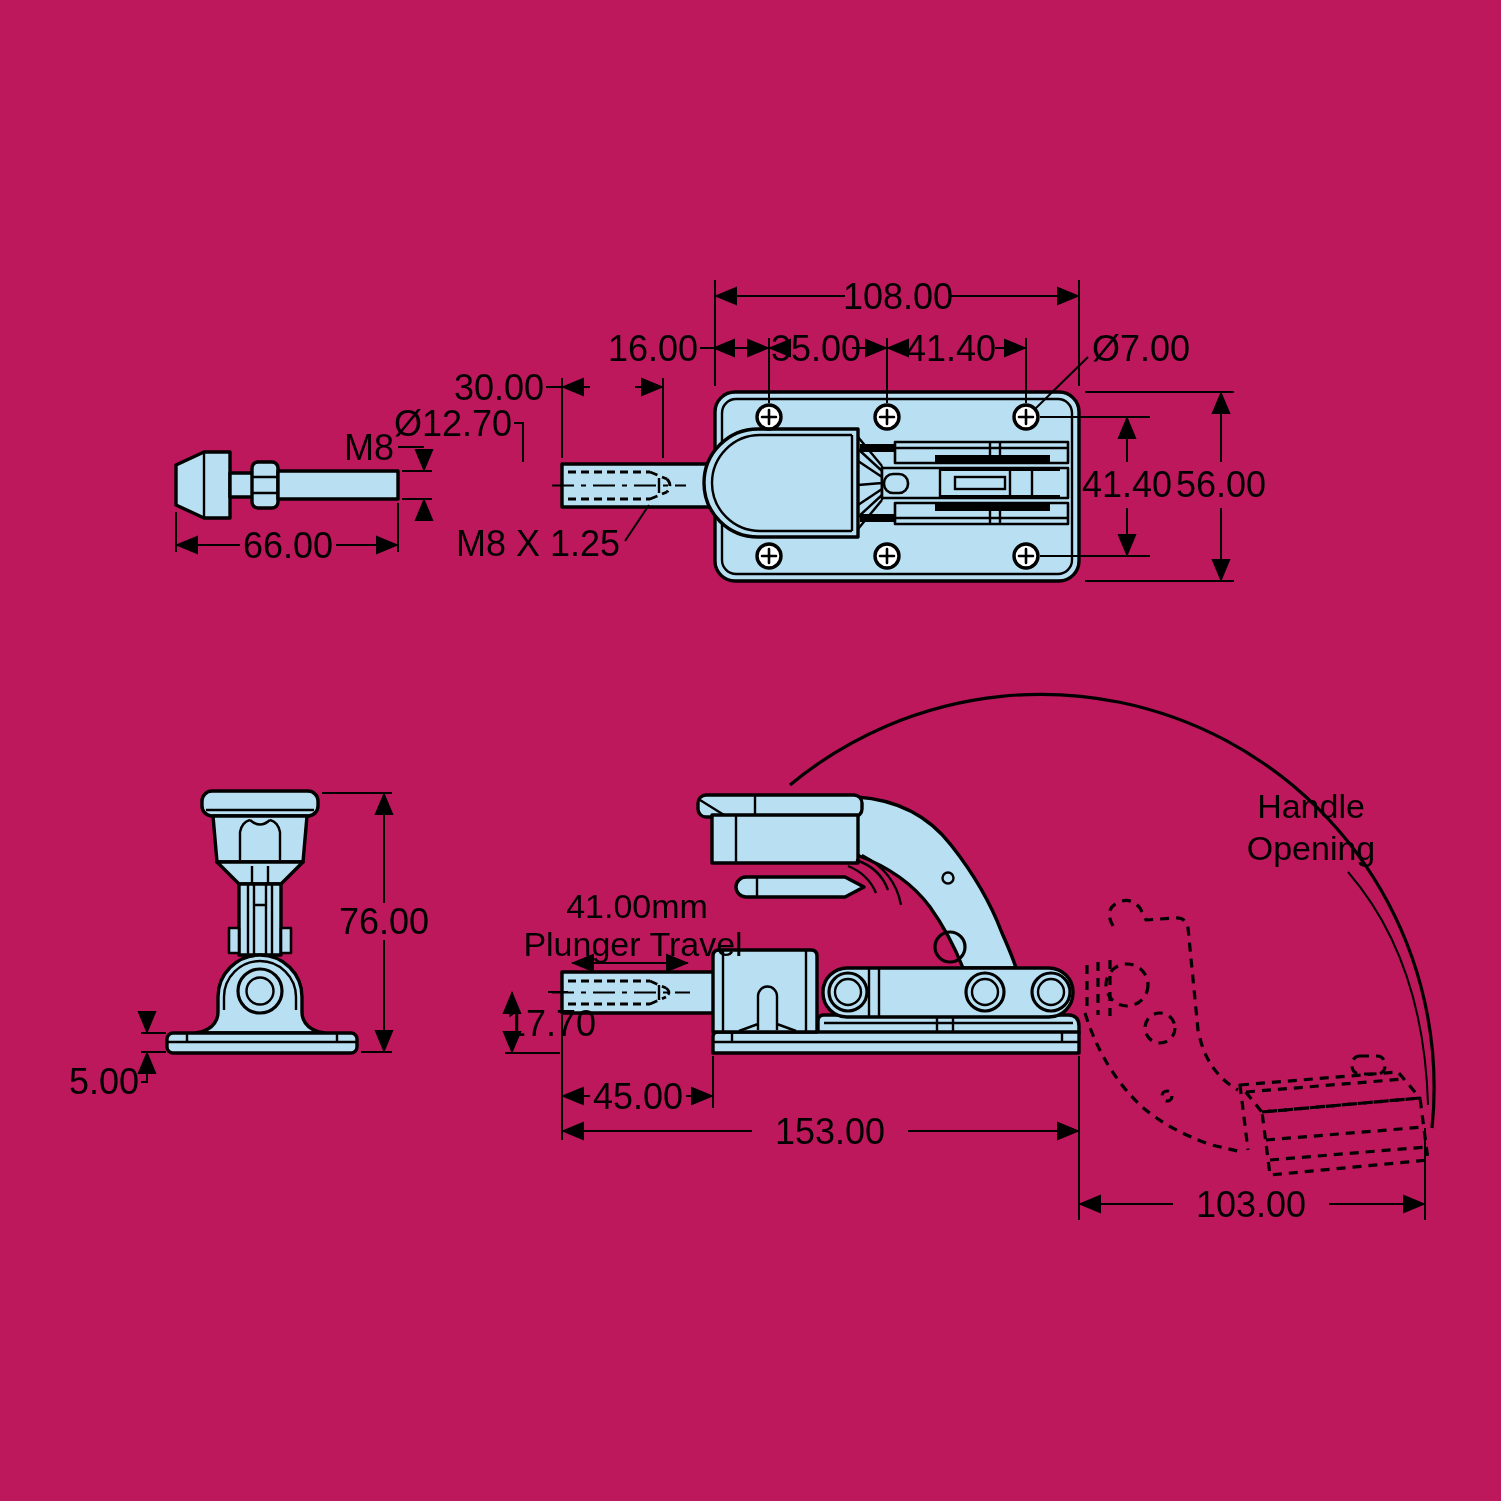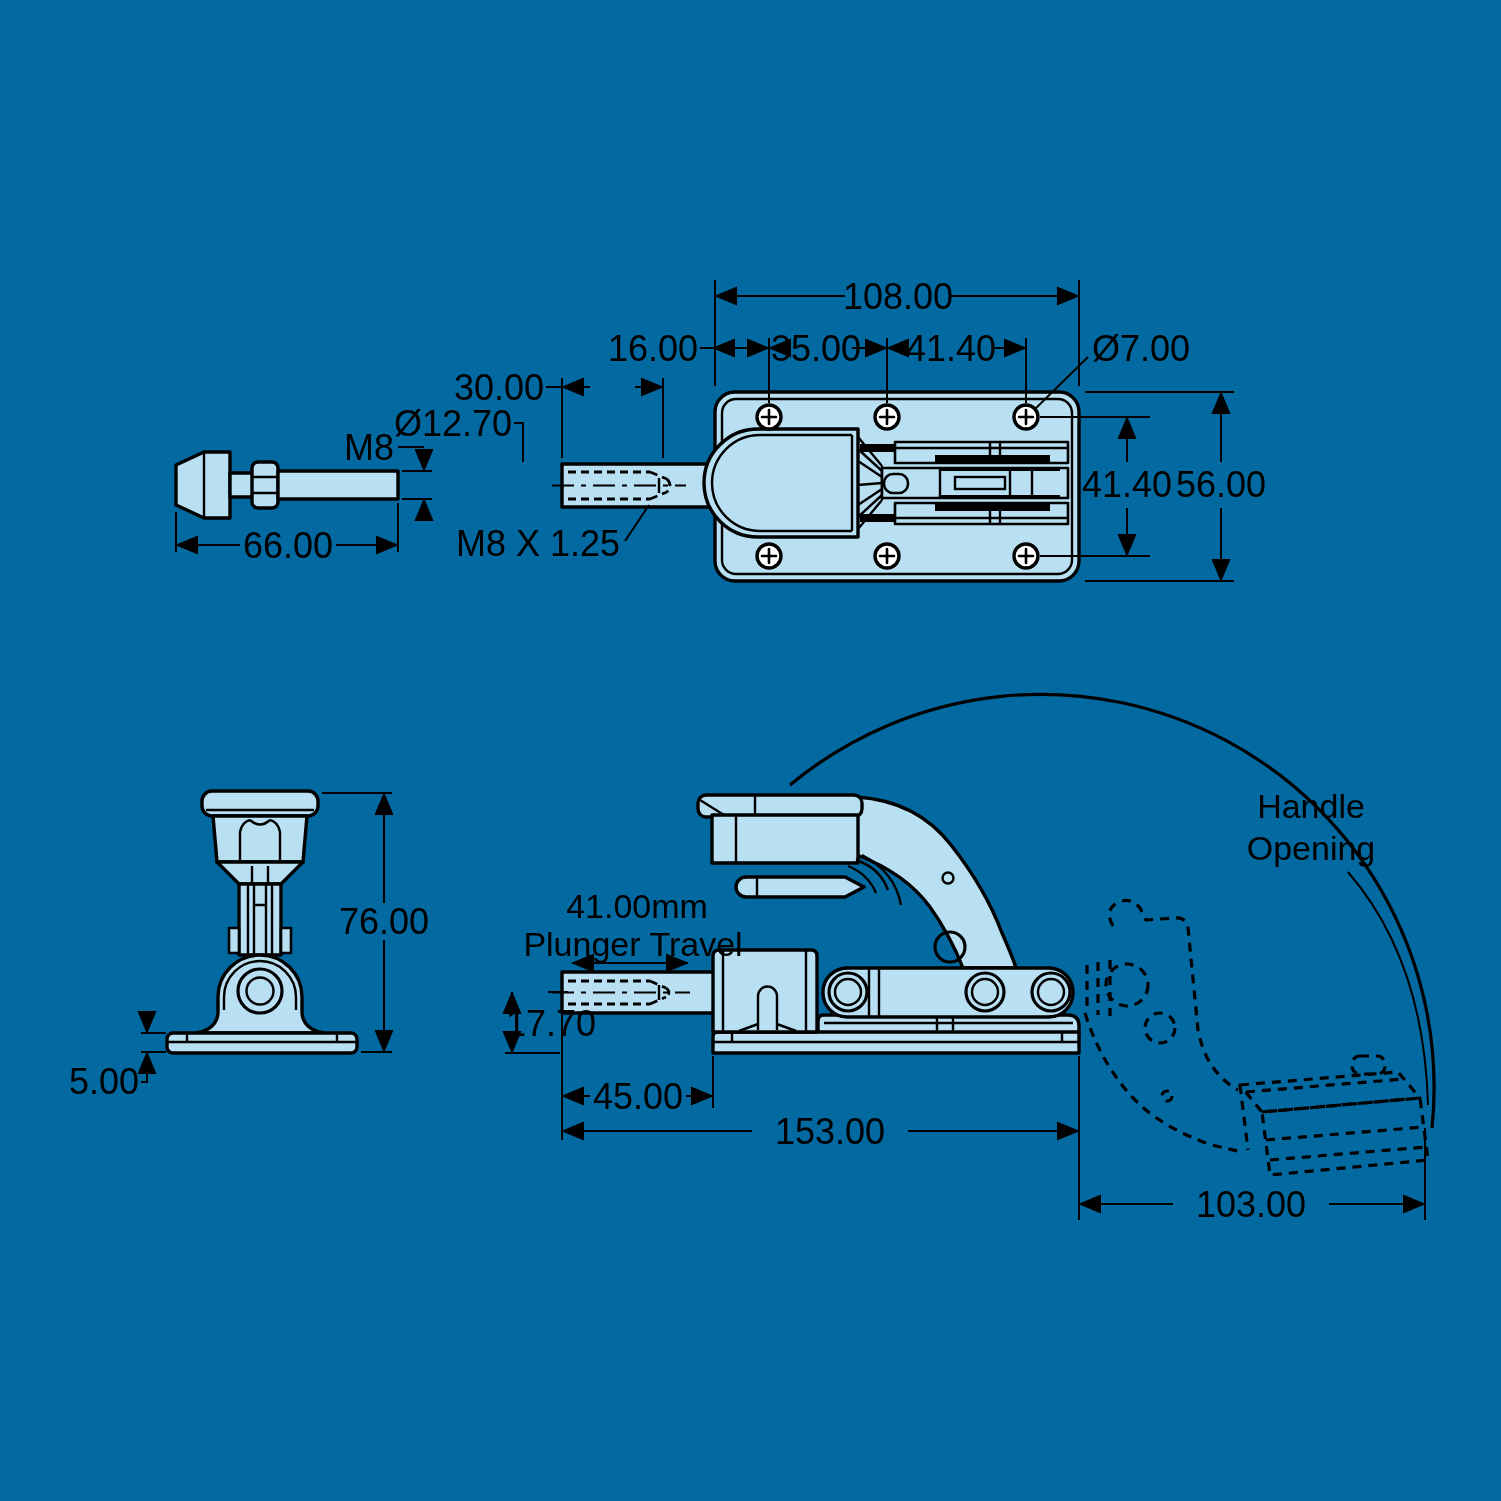--- a/index.html
+++ b/index.html
@@ -1,16 +1,16 @@
 <!DOCTYPE html>
 <html style="--part-fill: #b9dff2;"><head>
 <meta charset="utf-8">
 <style>
   html,body{margin:0;padding:0;background:#fff;}
-  .canvas{position:relative;width:1501px;height:1501px;background:#0369a1;overflow:hidden;
+  .canvas{position:relative;width:1501px;height:1501px;background:#be185d;overflow:hidden;
           font-family:"Liberation Sans",sans-serif;}
   svg{position:absolute;left:0;top:0;}
   .part{fill:var(--part-fill,#b9dff2);stroke:#000;stroke-width:3.4;stroke-linejoin:round;}
   .part2{fill:var(--part-fill,#b9dff2);stroke:#000;stroke-width:2.6;stroke-linejoin:round;}
   .detail{fill:none;stroke:#000;stroke-width:2.4;}
   .thick{fill:none;stroke:#000;stroke-width:3.2;}
   .blackfill{fill:#000;stroke:none;}
   .hole{fill:#fff;stroke:#000;stroke-width:3.4;}
   .cross{fill:none;stroke:#000;stroke-width:2.6;stroke-linecap:round;}
   .hidden{fill:none;stroke:#000;stroke-width:2.8;stroke-dasharray:8 5;}

